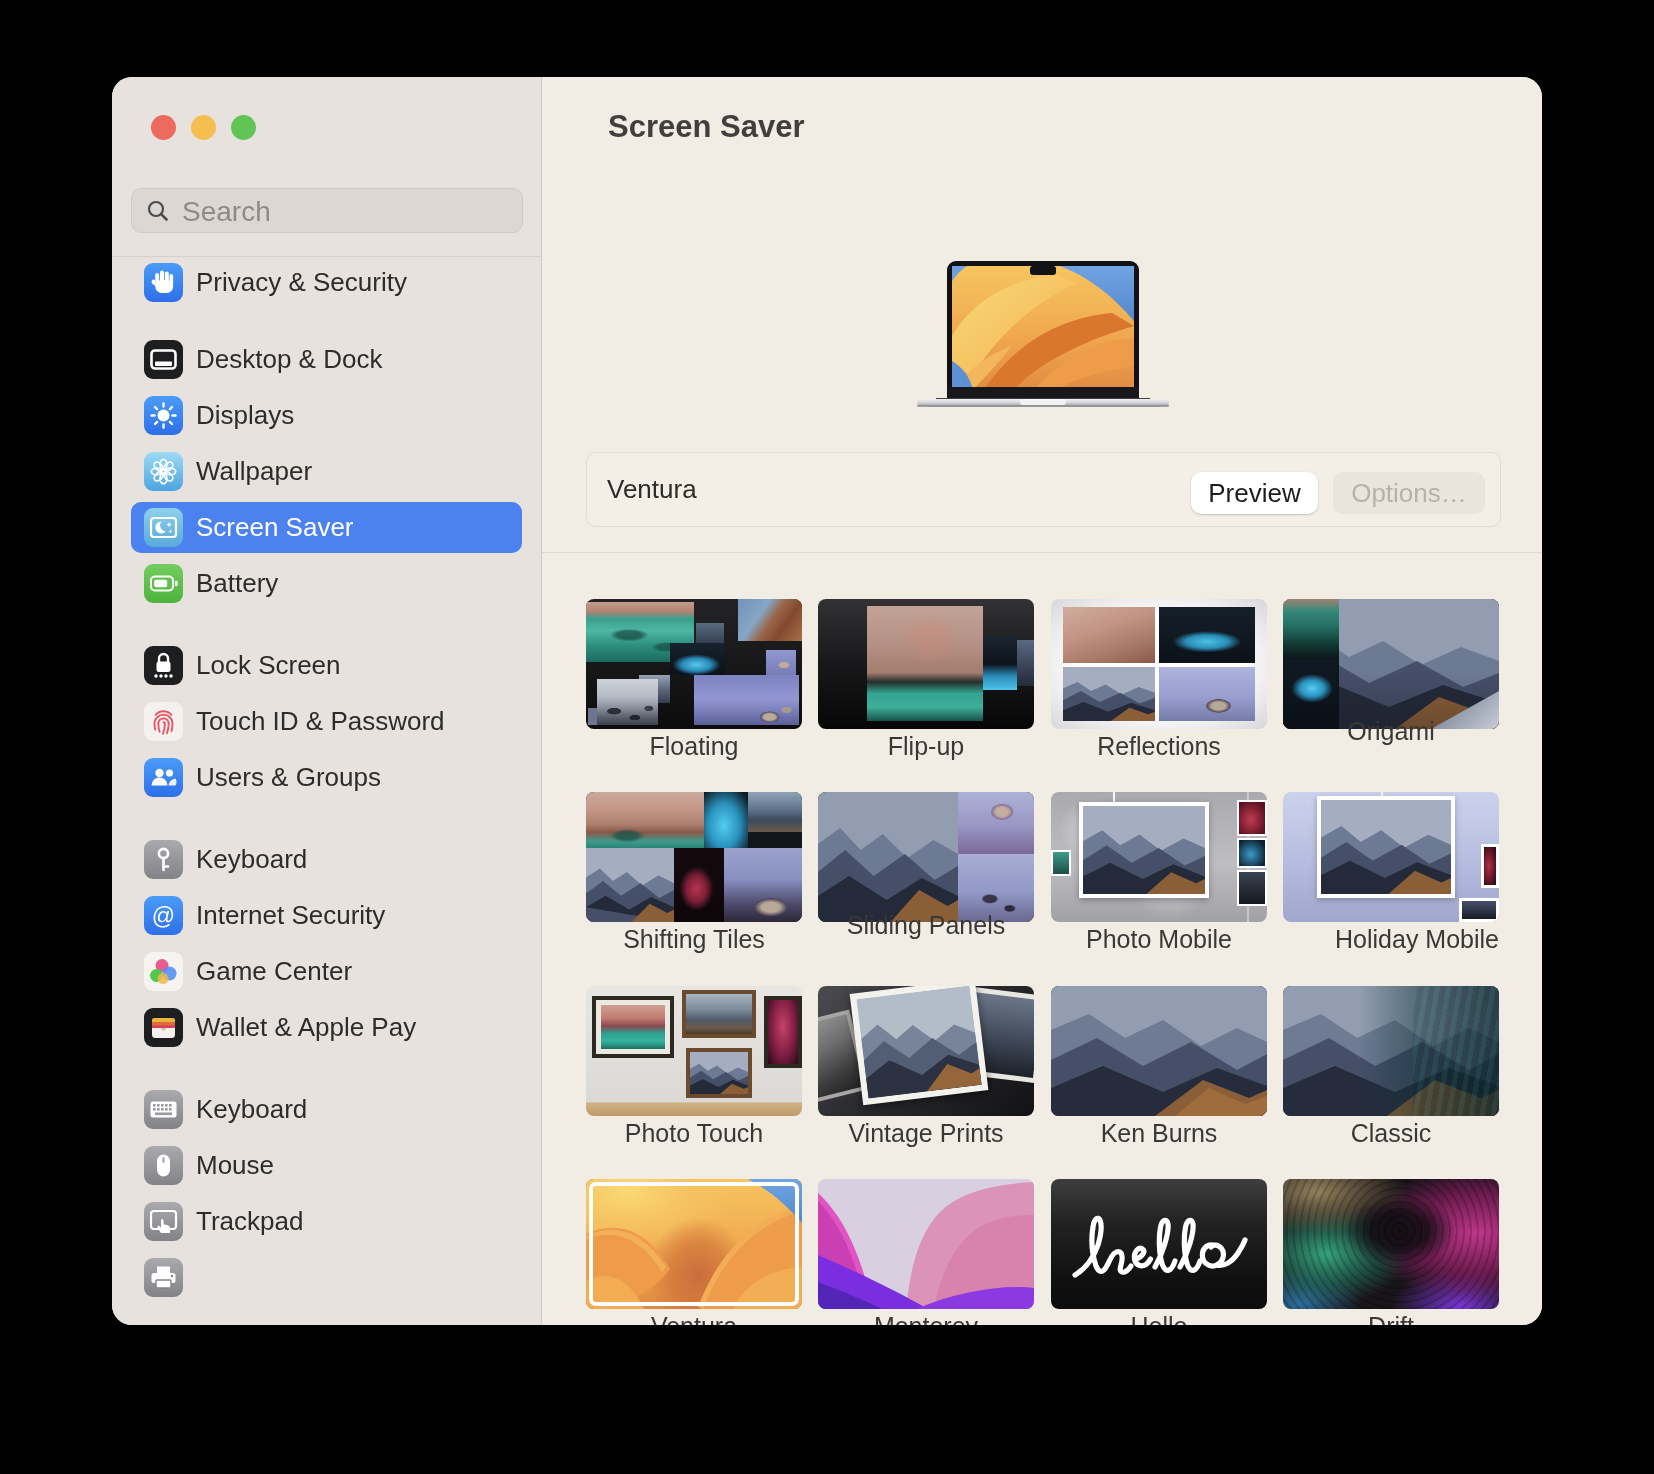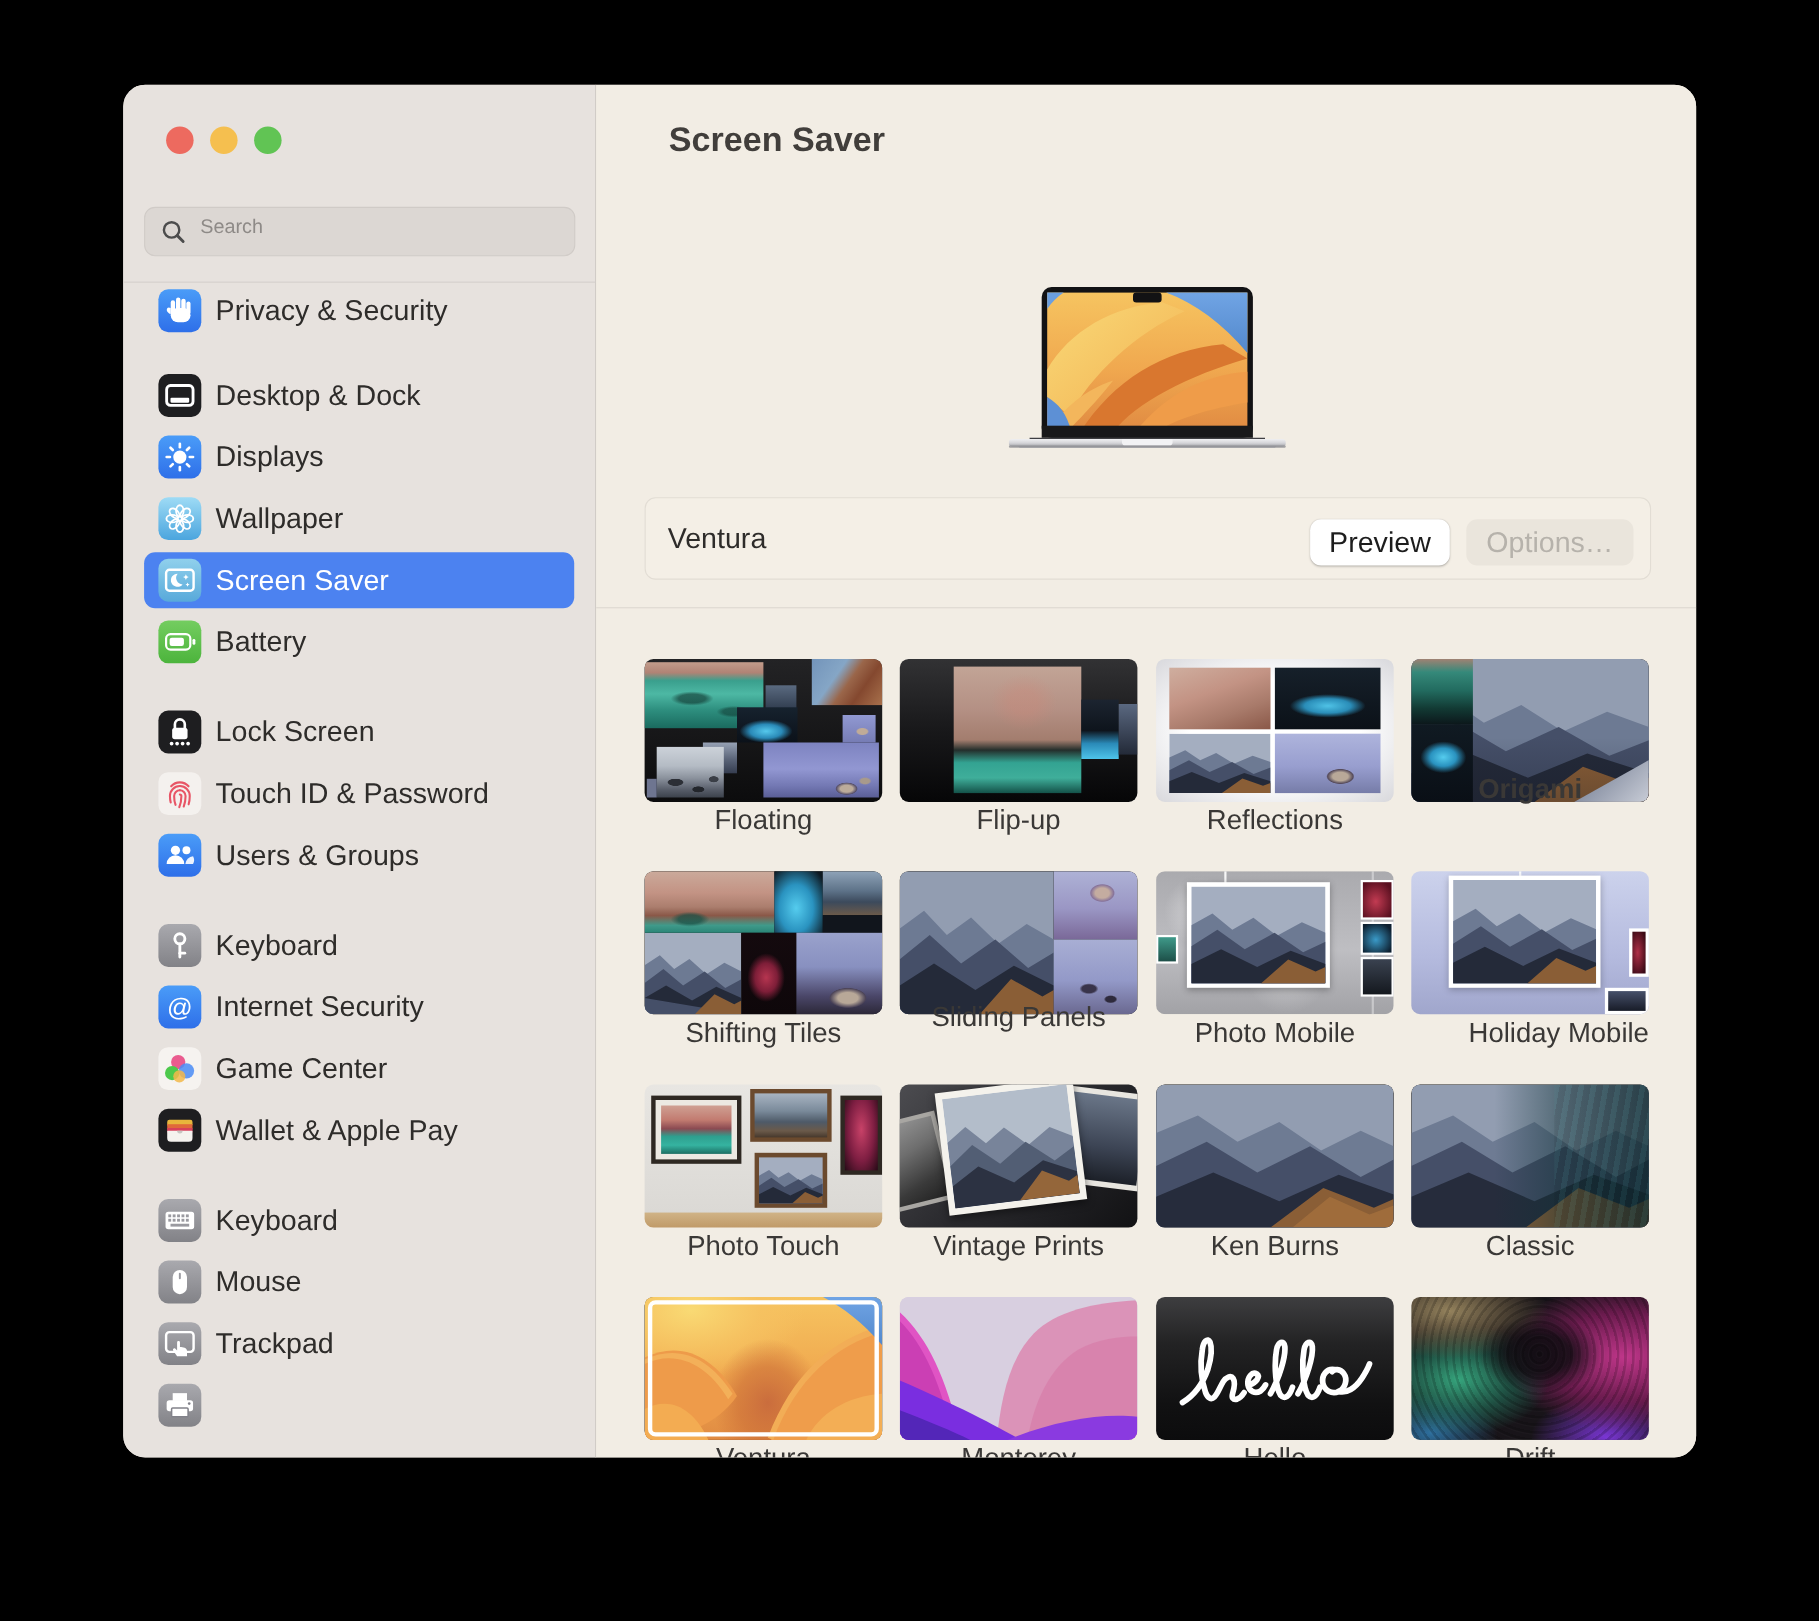--- a/index.html
+++ b/index.html
@@ -2,21 +2,21 @@
 <html><head>
 <meta charset="utf-8">
 <style>
 html,body{margin:0;padding:0;}
 body{width:1654px;height:1474px;background:#000;font-family:"Liberation Sans",sans-serif;position:relative;overflow:hidden;}
 .window{position:absolute;left:112px;top:77px;width:1430px;height:1248px;border-radius:20px;overflow:hidden;background:#f1ece3;}
 .sidebar{position:absolute;left:0;top:0;width:429px;height:1248px;background:#e7e2de;border-right:1px solid #cfcac5;}
 .tl{position:absolute;top:38px;width:25px;height:25px;border-radius:50%;}
 .search{position:absolute;left:19px;top:111px;width:392px;height:45px;border-radius:10px;background:#dcd7d3;border:1px solid #d0cbc7;box-sizing:border-box;}
 .search .mag{position:absolute;left:13px;top:9px;}
-.search .ph{position:absolute;left:50px;top:7px;font-size:18px;color:#8e8a87;}
+.search .ph{position:absolute;left:50px;top:7px;font-size:28px;color:#8e8a87;}
 .sdiv{position:absolute;left:0;top:179px;width:429px;height:1px;background:#d5d0cc;}
 .row{position:absolute;left:19px;width:391px;height:51px;border-radius:10px;}
 .row .ic{position:absolute;left:13px;top:6px;width:39px;height:39px;border-radius:9px;overflow:hidden;}
 .row .lb{position:absolute;left:65px;top:0;line-height:51px;font-size:26px;color:#2e2c2a;white-space:nowrap;}
 .row.sel{background:#4c82f0;}
 .row.sel .lb{color:#fff;}
 .content{position:absolute;left:430px;top:0;width:1000px;height:1248px;background:#f2ede4;}
 .title{position:absolute;left:66px;top:32px;font-size:31px;font-weight:700;color:#413e3b;}
 .card{position:absolute;left:44px;top:375px;width:915px;height:75px;border-radius:10px;background:#f4efe6;border:1px solid #e2ddd4;box-sizing:border-box;}
 .card .nm{position:absolute;left:20px;top:0;line-height:73px;font-size:26px;color:#2e2c2a;}
@@ -319,21 +319,21 @@
           <path d="M112 130 L156 98 L200 114 L216 108 L216 130 Z" fill="#8a5e36"></path>
         </svg>
       <div class="t" style="left:0;top:0;width:56px;height:60px;background:linear-gradient(180deg,#a08273 0%,#35897a 20%,#226b5f 48%,#123a34 75%,#0c161a 100%);"></div>
       <div class="t" style="left:0;top:60px;width:56px;height:70px;background:radial-gradient(ellipse 26px 18px at 52% 42%,#55ccee 0%,#2a93c0 45%,transparent 80%),linear-gradient(180deg,#101a22,#0a0f16);"></div>
       <div class="t" style="left:56px;top:0;width:160px;height:130px;background:linear-gradient(180deg,rgba(20,25,40,0) 55%,rgba(16,20,32,.25) 100%);"></div>
       <div class="t" style="left:148px;top:92px;width:68px;height:38px;background:linear-gradient(315deg,#c8ccd6 0%,#8e96a8 60%,#6e7688 100%);clip-path:polygon(100% 0,100% 100%,0 100%);"></div>
     </div>
     <div class="tlab" style="left:44px;top:655px;">Floating</div>
     <div class="tlab" style="left:276px;top:655px;">Flip-up</div>
     <div class="tlab" style="left:509px;top:655px;">Reflections</div>
-    <div class="tlab" style="left:741px;top:626px;font-weight:bold;">Origami</div>
+    <div class="tlab" style="left:741px;top:640px;">Origami</div>
 
     <div class="thumb" style="left:44px;top:715px;background:#0c0c0d;">
       <div class="t" style="left:0;top:0;width:118px;height:56px;background:radial-gradient(ellipse 26px 10px at 35% 78%,rgba(20,80,70,.7) 40%,transparent 68%),linear-gradient(180deg,#cbaa9b 0%,#c39384 35%,#ab7e6e 58%,#8a5848 72%,#3f9a8a 88%,#2a8577 100%);"></div>
       <div class="t" style="left:118px;top:0;width:44px;height:56px;background:radial-gradient(ellipse at 45% 60%,#55ccee 0%,#2a93c0 45%,#0e1820 90%);"></div>
       <div class="t" style="left:162px;top:0;width:54px;height:40px;background:linear-gradient(180deg,#8fa3b8 0%,#5d7288 45%,#3c4a5c 70%,#6b5a4a 100%);"></div>
       <div class="t" style="left:162px;top:40px;width:54px;height:16px;background:#11151c;"></div>
       <div class="t" style="left:0;top:56px;width:88px;height:74px;"><svg width="88" height="74" viewBox="0 0 216 130" preserveAspectRatio="none">
             <rect width="216" height="130" fill="#a4aec0"></rect>
             <path d="M0 52 L34 36 L66 58 L100 42 L138 66 L178 48 L216 62 L216 130 L0 130 Z" fill="#6d7a93"></path>
             <path d="M0 80 L42 58 L86 84 L134 62 L180 88 L216 74 L216 130 L0 130 Z" fill="#454f68"></path>

